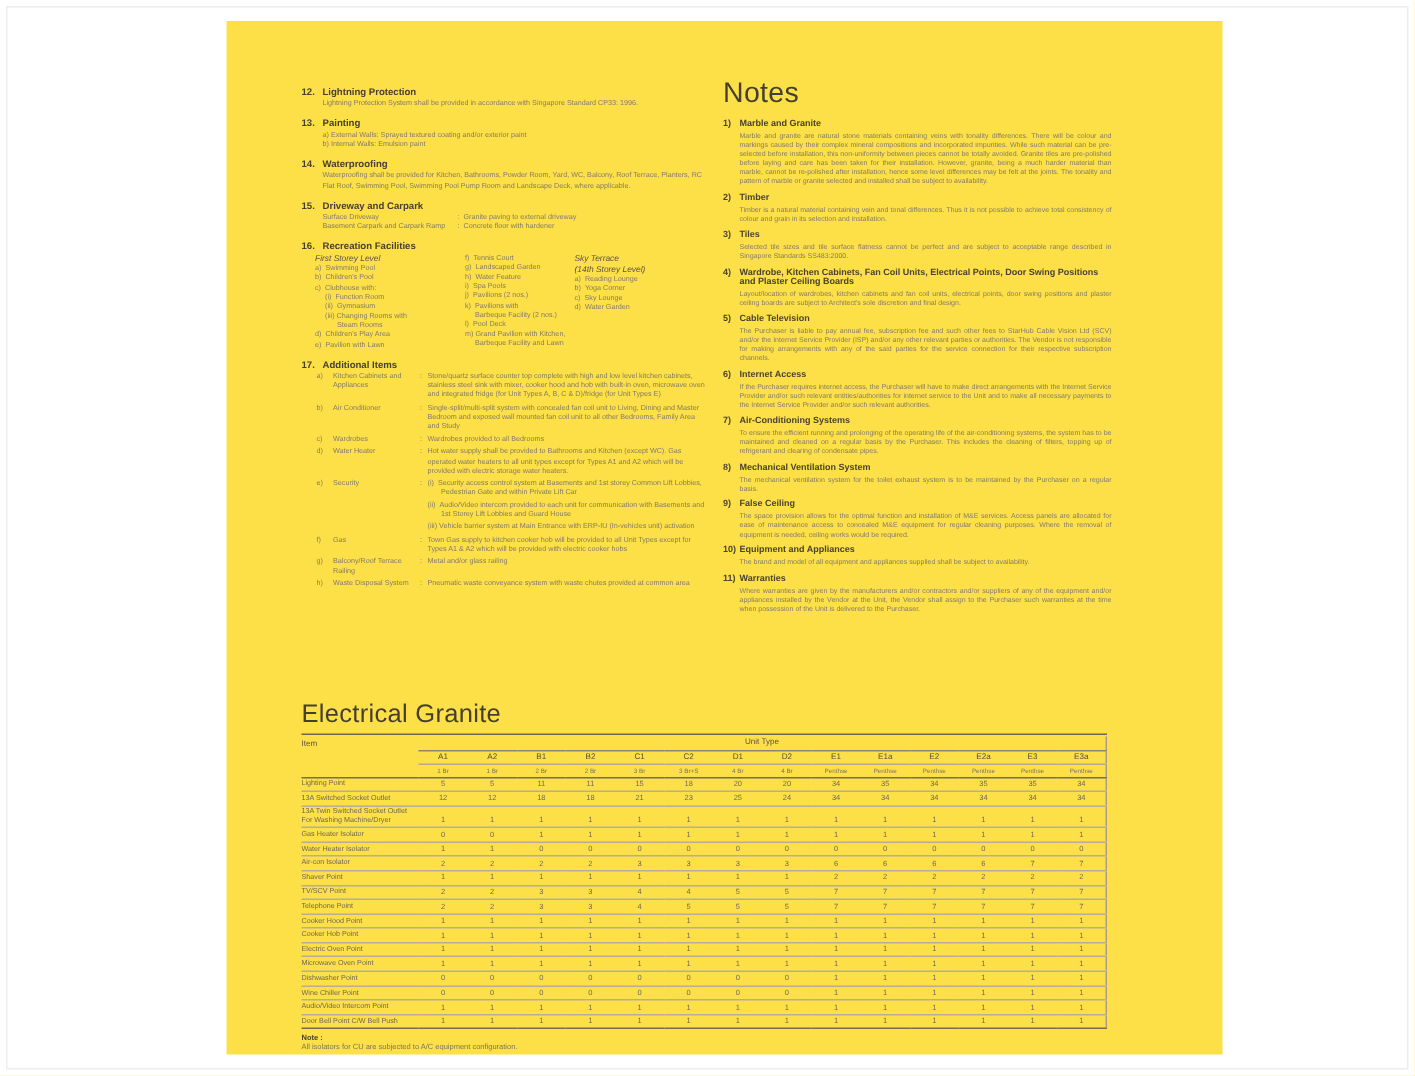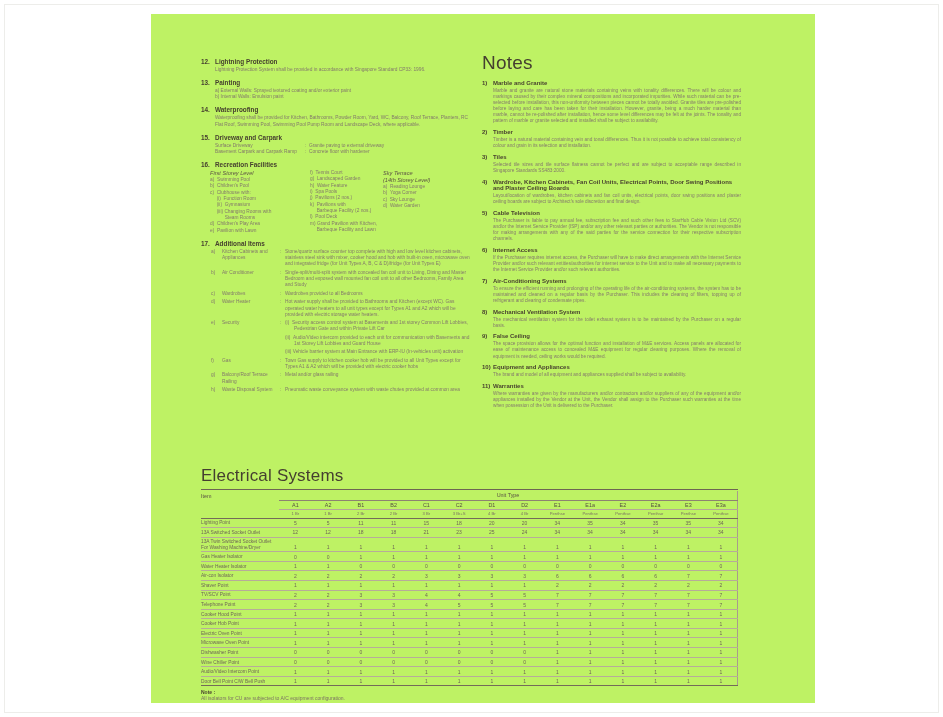--- a/index.html
+++ b/index.html
@@ -1,21 +1,21 @@
 <!DOCTYPE html>
 <html><head>
 <meta charset="utf-8">
 <style>
   * { box-sizing: border-box; margin: 0; padding: 0; }
   html, body { width: 943px; height: 717px; background: #ffffff; overflow: hidden;
     font-family: "Liberation Sans", sans-serif; }
   .canvas { position: relative; width: 943px; height: 717px; background: #ffffff; }
   .frame { position: absolute; inset: 4px; border: 1px solid #ededea; pointer-events: none; }
   .paper { position: absolute; left: 151px; top: 14px; width: 664px; height: 689px;
-    background: #bef264; color: #7c7363; }
+    background: #fde047; color: #7c7363; }
 
   
   .specs-col { position: absolute; left: 50px; top: 44px; width: 270px; }
   .spec-item { margin-bottom: 6px; }
   .spec-head { display: flex; font-size: 6.4px; font-weight: bold; color: #46402f;
     line-height: 1.15; margin-bottom: 1.5px; }
   .spec-num { width: 14px; flex: 0 0 14px; }
   .spec-title { flex: 1; }
   .spec-body { margin-left: 14px; font-size: 4.8px; line-height: 1.3; color: #837a6b; }
   .kv-row { display: flex; align-items: flex-start; }
@@ -356,21 +356,21 @@
     <div class="note-head">
       <span class="note-num">11)</span>
       <span class="note-title">Warranties</span>
     </div>
     <div class="note-body">Where warranties are given by the manufacturers and/or contractors and/or suppliers of any of the equipment and/or appliances installed by the Vendor at the Unit, the Vendor shall assign to the Purchaser such warranties at the time when possession of the Unit is delivered to the Purchaser.</div>
   </div>
 </div>
     </div>
 
     <div class="schedule">
-      <div class="schedule-title">Electrical Systems</div>
+      <div class="schedule-title">Electrical Granite</div>
       <div class="schedule-rule"></div>
       <table class="es-table">
           <colgroup>
             <col style="width: 78px;">
             <col>
             <col>
             <col>
             <col>
             <col>
             <col>

